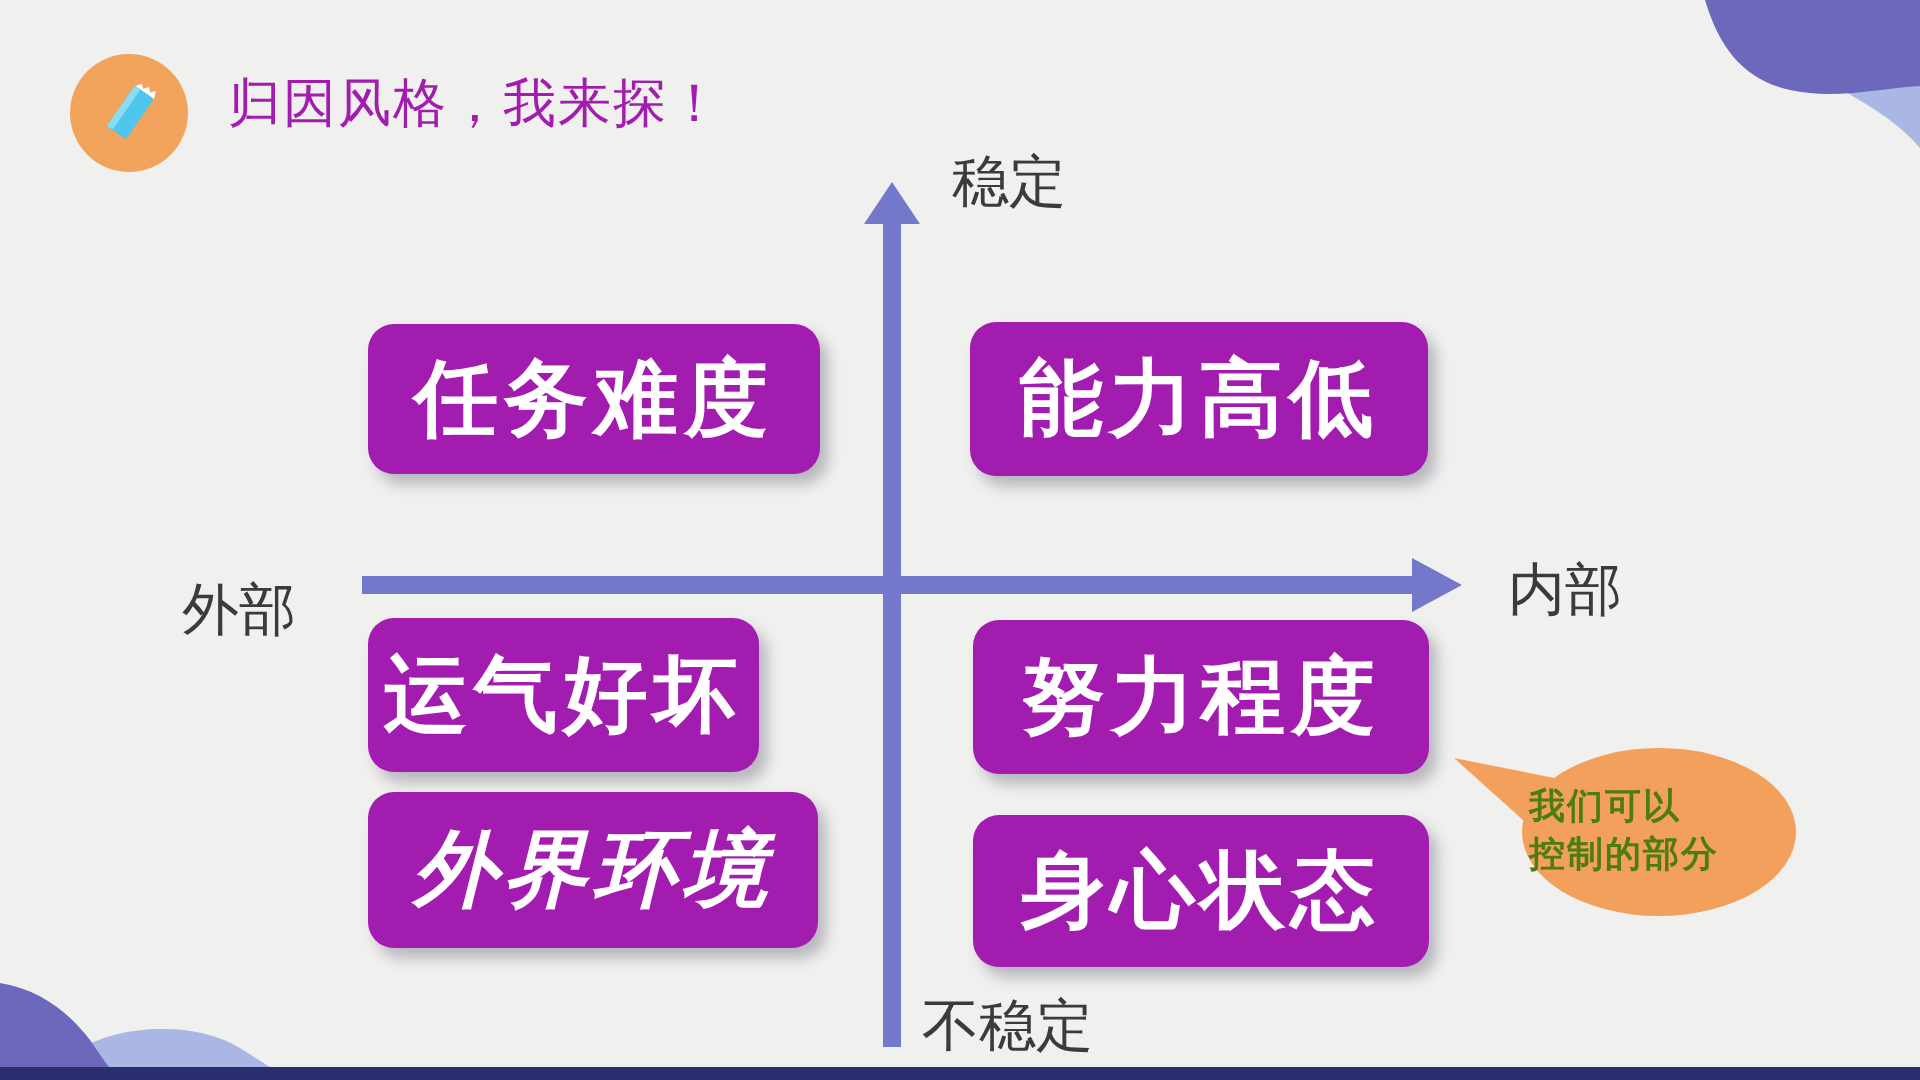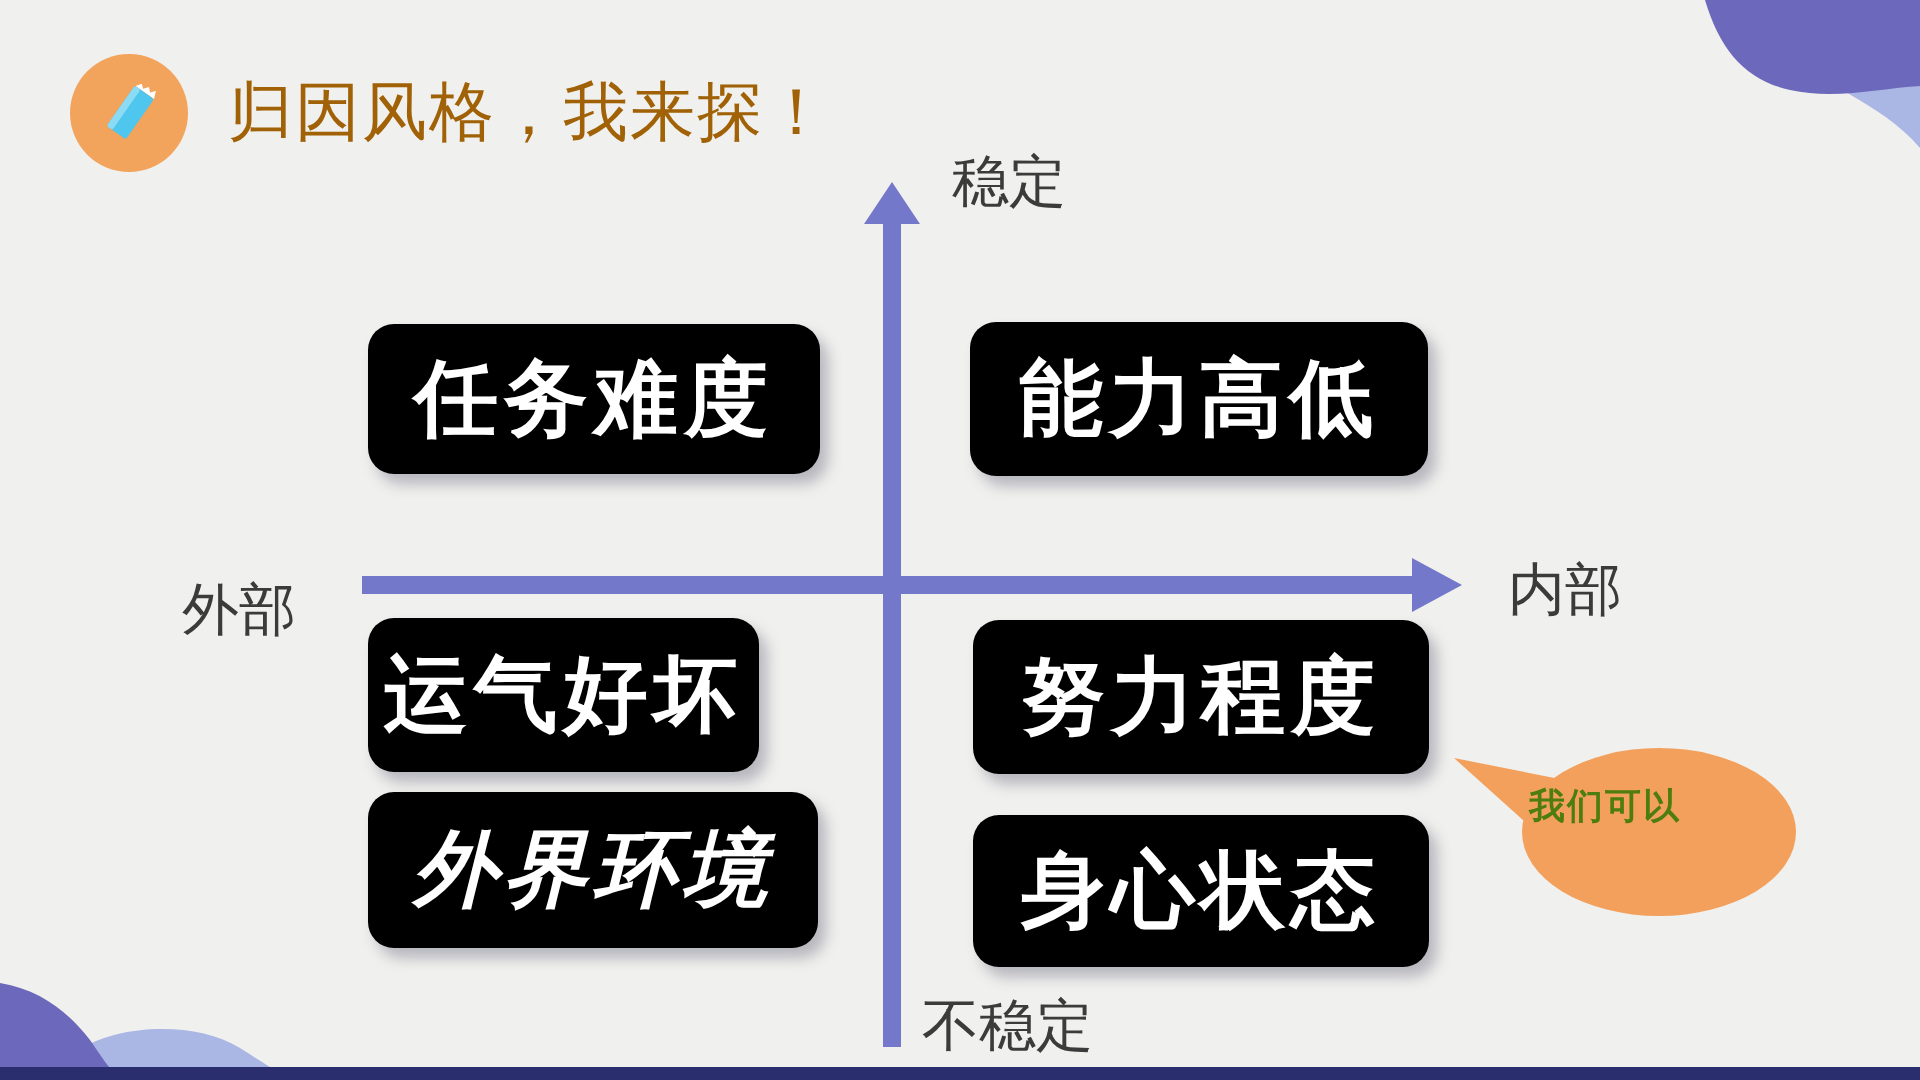--- a/index.html
+++ b/index.html
@@ -9,21 +9,21 @@
     font-family:"Liberation Sans",sans-serif;
   }
   
   .header-icon{
     position:absolute;left:70px;top:54px;width:118px;height:118px;
     border-radius:50%;background:#f2a35c;
     display:flex;align-items:center;justify-content:center;
   }
   .page-title{
     position:absolute;left:228px;top:68px;
-    font-size:65px;font-weight:500;color:#a16207;letter-spacing:2px;
+    font-size:53px;font-weight:500;color:#a21caf;letter-spacing:2px;
     white-space:nowrap;
   }
   
   .v-axis-shaft{
     position:absolute;left:883px;top:220px;width:18px;height:827px;
     background:#7478ca;
   }
   .v-axis-head{
     position:absolute;left:864px;top:182px;width:0;height:0;
     border-left:28px solid transparent;border-right:28px solid transparent;
@@ -41,21 +41,21 @@
   .axis-label{
     position:absolute;font-size:57px;color:#3b3b3b;white-space:nowrap;
     font-weight:500;
   }
   .lbl-stable{left:952px;top:144px;text-align:right;}
   .lbl-unstable{left:922px;top:988px;}
   .lbl-external{left:182px;top:572px;}
   .lbl-internal{left:1508px;top:552px;}
   
   .qbox{
-    position:absolute;background:#000000;border-radius:26px;
+    position:absolute;background:#a21caf;border-radius:26px;
     display:flex;align-items:center;justify-content:center;
     color:#ffffff;font-size:84px;font-weight:900;letter-spacing:6px;
     box-shadow:8px 10px 14px rgba(75,75,100,0.35);
     white-space:nowrap;
   }
   .b-task   {left:368px;top:324px;width:452px;height:150px;}
   .b-ability{left:970px;top:322px;width:458px;height:154px;}
   .b-luck   {left:368px;top:618px;width:391px;height:154px;text-align:center;}
   .b-effort {left:973px;top:620px;width:456px;height:154px;}
   .b-env    {left:368px;top:792px;width:450px;height:156px;font-style:italic;}
@@ -129,13 +129,14 @@
 <div class="qbox b-state">
   <span>身心状态</span>
 </div>
 
 <svg class="callout-svg" viewBox="0 0 370 195">
   <polygon points="14,20 175,52 125,120" fill="#f2a05c"></polygon>
   <ellipse cx="219" cy="94" rx="137" ry="84" fill="#f2a05c"></ellipse>
 </svg>
 <div class="callout-text">
   <div>我们可以</div>
+  <div>控制的部分</div>
 </div>
 
 </body></html>

